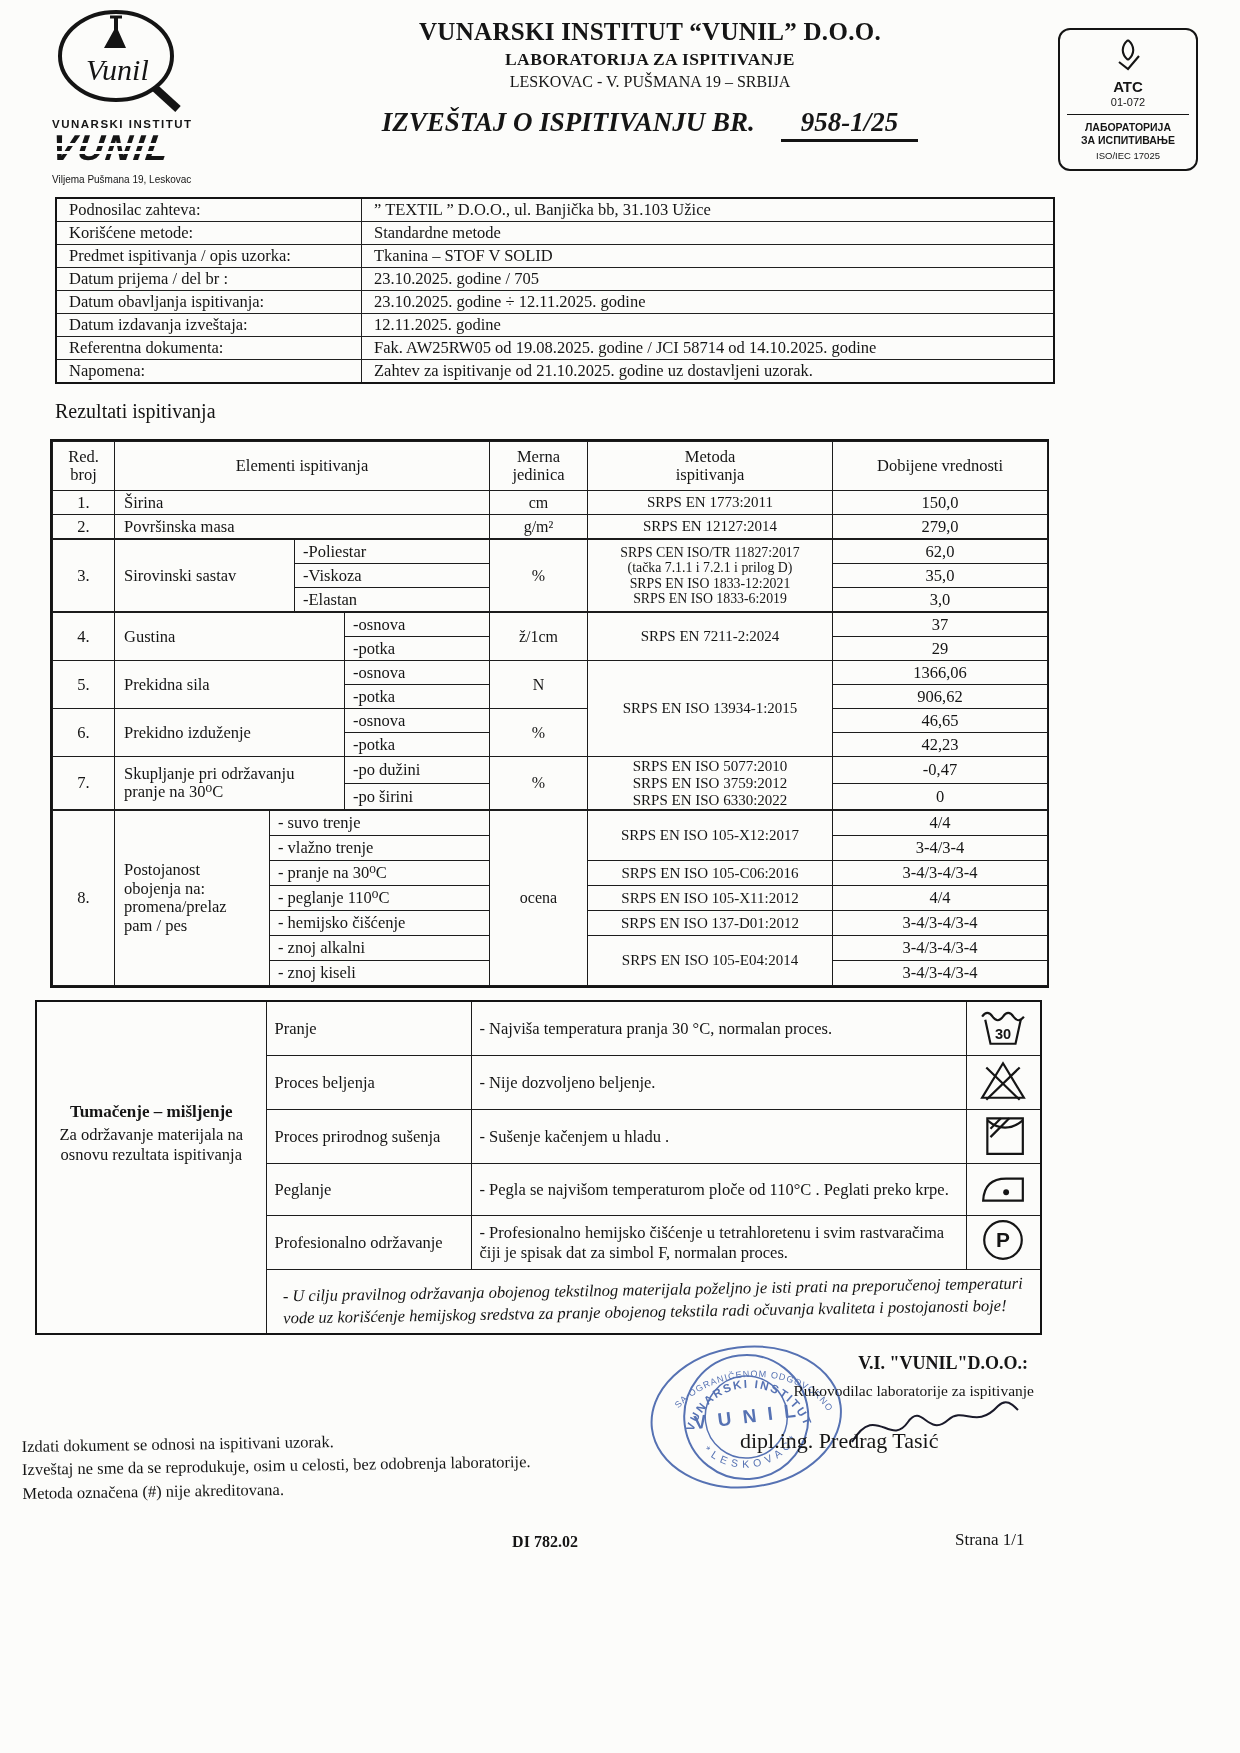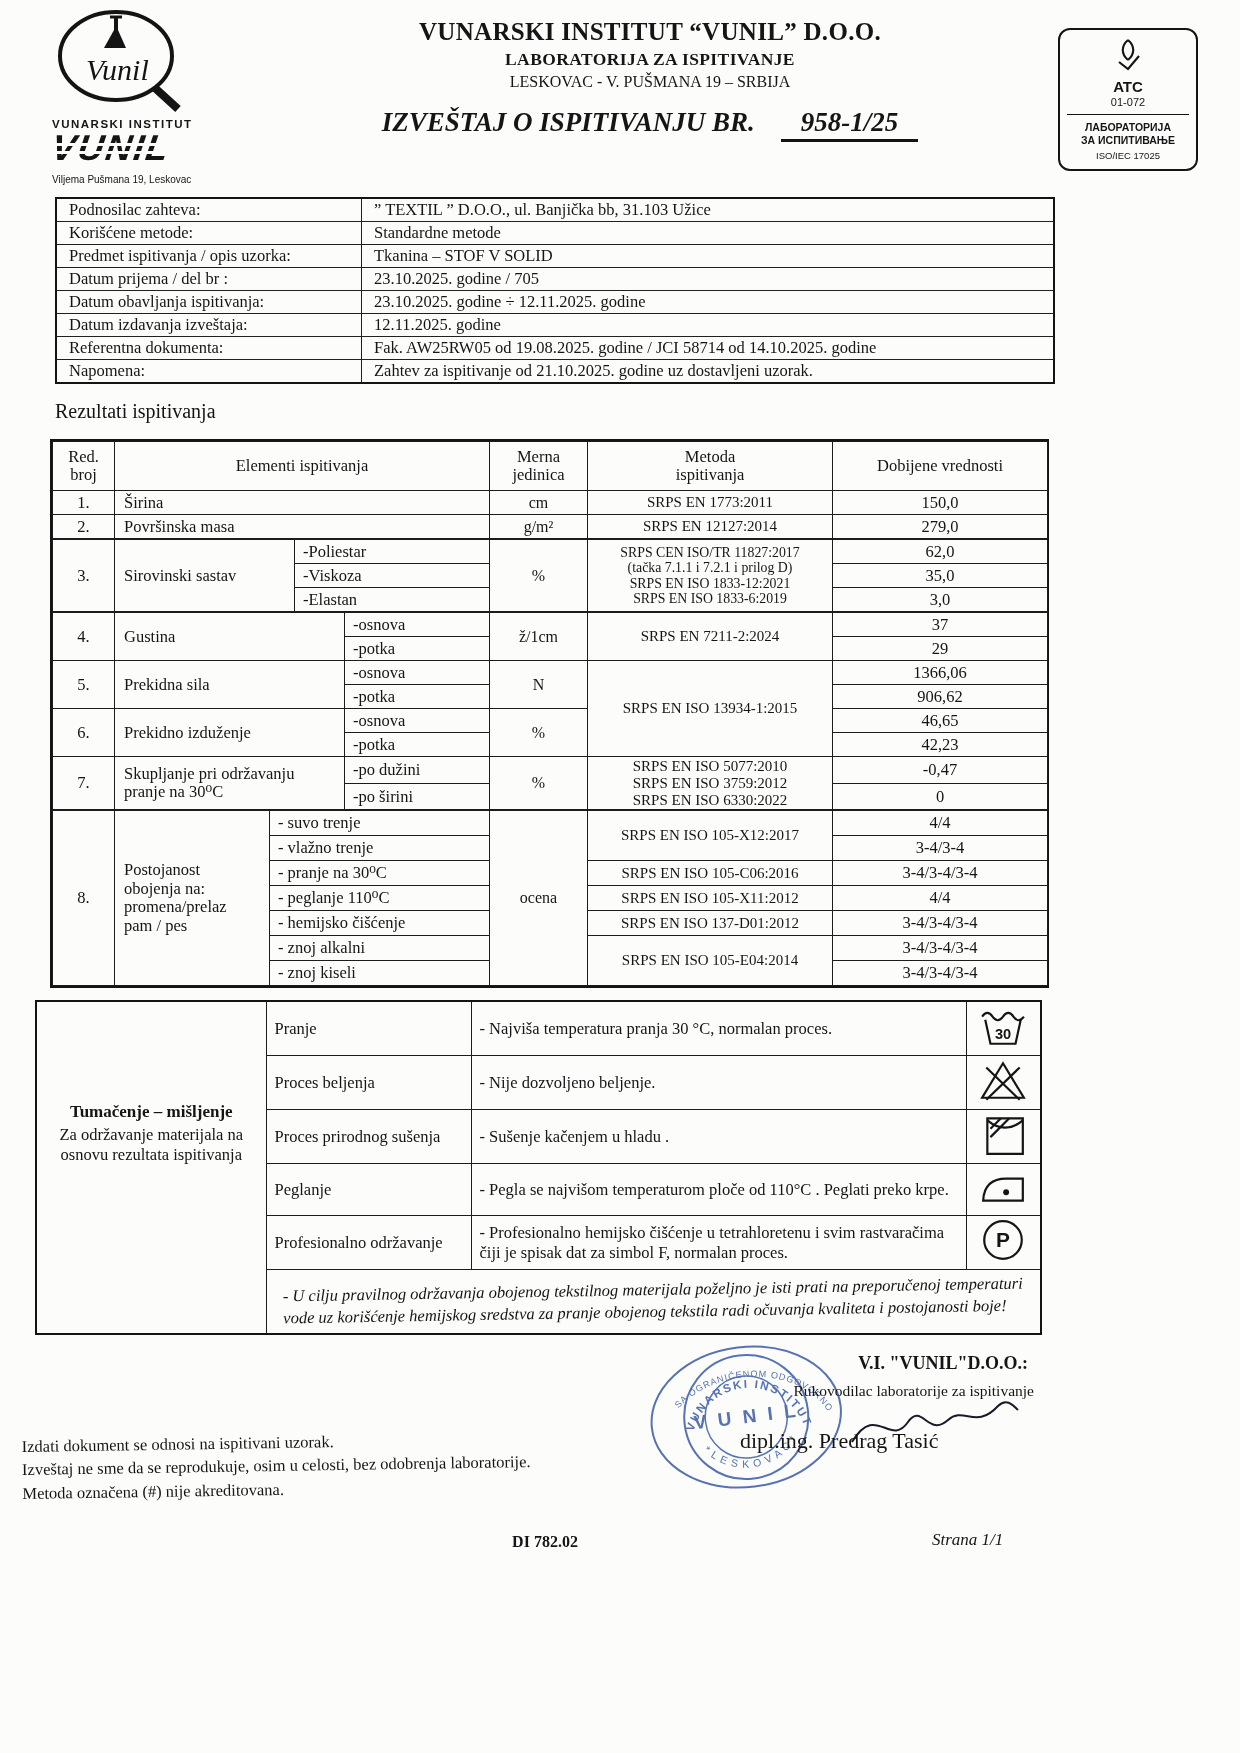--- a/index.html
+++ b/index.html
@@ -63,21 +63,21 @@
   
   .sig-block{position:relative;height:168px;margin-top:16px;}
   .stamp-svg{position:absolute;left:646px;top:-14px;transform:rotate(-7deg);opacity:.88;}
   .sig-right{position:absolute;left:740px;top:2px;width:300px;}
   .sig-company{font-size:18px;font-weight:bold;text-align:right;padding-right:12px;}
   .sig-role{font-size:15.5px;text-align:right;padding-right:6px;margin-top:8px;}
   .sig-scribble{display:block;margin:-6px 14px -24px auto;}
   .sig-name{font-size:22px;text-align:left;padding-right:55px;}
   .foot-notes{position:absolute;left:22px;top:80px;font-size:16.5px;line-height:1.42;transform:rotate(-0.9deg);}
   .doc-code{width:1090px;text-align:center;font-weight:bold;font-size:16px;margin-top:14px;}
-  .page-num{position:absolute;left:932px;top:1530px;font-size:17px;font-style:italic;}
+  .page-num{position:absolute;left:955px;top:1530px;font-size:17px;}
   .icon-stroke{stroke:#151515;fill:none;stroke-width:2.1;}
 </style>
 </head>
 <body>
 
 <div class="page">
 
   <header class="hdr">
     <div class="logo">
       <svg width="132" height="104" viewBox="0 0 132 104">

